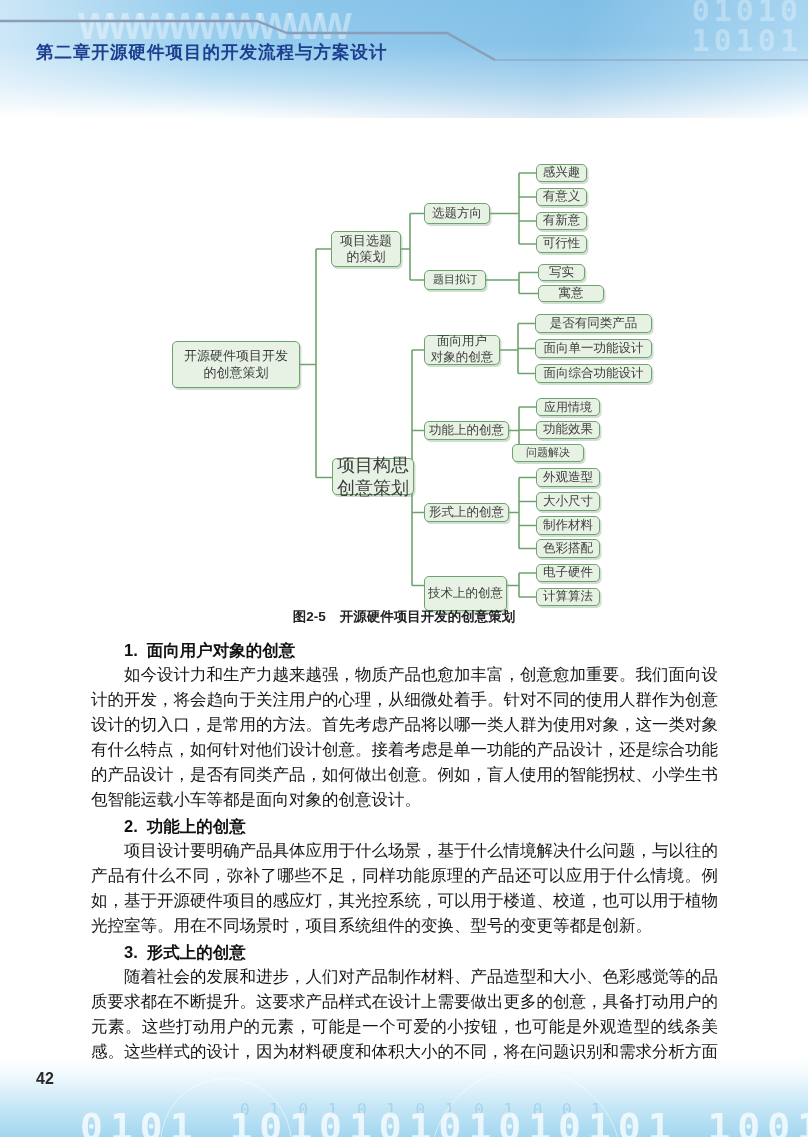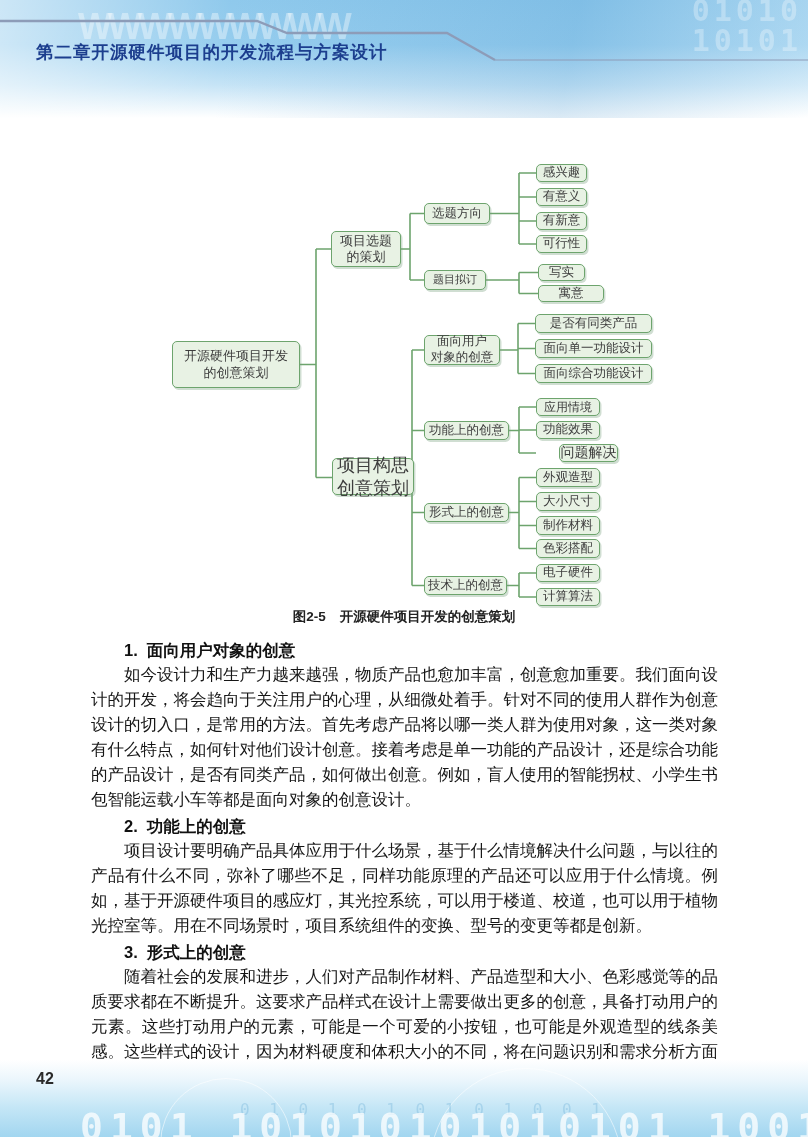--- a/index.html
+++ b/index.html
@@ -96,37 +96,37 @@
 的策划</div>
     <div class="dnode" style="left:332px;top:298px;width:82px;height:37px;font-size:18px">项目构思
 创意策划</div>
 
     <div class="dnode" style="left:424px;top:43px;width:66px;height:21px;font-size:12.5px">选题方向</div>
     <div class="dnode" style="left:424px;top:110px;width:62px;height:20px;font-size:11px">题目拟订</div>
     <div class="dnode" style="left:424px;top:175px;width:76px;height:30px;font-size:12.5px">面向用户
 对象的创意</div>
     <div class="dnode" style="left:424px;top:261px;width:85px;height:19px;font-size:12.5px">功能上的创意</div>
     <div class="dnode" style="left:424px;top:343px;width:85px;height:19px;font-size:12.5px">形式上的创意</div>
-    <div class="dnode" style="left:424px;top:416px;width:83px;height:19px;font-size:12.5px">技术上的创意</div>
+    <div class="dnode" style="left:424px;top:416px;width:83px;height:35px;font-size:12.5px">技术上的创意</div>
 
     <div class="dnode" style="left:536px;top:4px;width:51px;height:18px;font-size:12.5px">感兴趣</div>
     <div class="dnode" style="left:536px;top:28px;width:51px;height:18px;font-size:12.5px">有意义</div>
     <div class="dnode" style="left:536px;top:52px;width:51px;height:18px;font-size:12.5px">有新意</div>
     <div class="dnode" style="left:536px;top:75px;width:51px;height:18px;font-size:12.5px">可行性</div>
 
     <div class="dnode" style="left:538px;top:104px;width:47px;height:17px;font-size:12.5px">写实</div>
     <div class="dnode" style="left:538px;top:125px;width:66px;height:17px;font-size:12.5px">寓意</div>
 
     <div class="dnode" style="left:535px;top:154px;width:117px;height:19px;font-size:12.5px">是否有同类产品</div>
     <div class="dnode" style="left:535px;top:179px;width:117px;height:19px;font-size:12.5px">面向单一功能设计</div>
     <div class="dnode" style="left:535px;top:204px;width:117px;height:19px;font-size:12.5px">面向综合功能设计</div>
 
     <div class="dnode" style="left:536px;top:238px;width:64px;height:18px;font-size:12px">应用情境</div>
     <div class="dnode" style="left:536px;top:261px;width:64px;height:18px;font-size:12.5px">功能效果</div>
-    <div class="dnode" style="left:559px;top:284px;width:59px;height:18px;font-size:14px">问题解决</div>
+    <div class="dnode" style="left:512px;top:284px;width:72px;height:18px;font-size:11px">问题解决</div>
 
     <div class="dnode" style="left:536px;top:308px;width:64px;height:19px;font-size:12.5px">外观造型</div>
     <div class="dnode" style="left:536px;top:332px;width:64px;height:19px;font-size:12.5px">大小尺寸</div>
     <div class="dnode" style="left:536px;top:356px;width:64px;height:19px;font-size:12.5px">制作材料</div>
     <div class="dnode" style="left:536px;top:379px;width:64px;height:19px;font-size:12.5px">色彩搭配</div>
 
     <div class="dnode" style="left:536px;top:404px;width:64px;height:18px;font-size:12.5px">电子硬件</div>
     <div class="dnode" style="left:536px;top:428px;width:64px;height:18px;font-size:12.5px">计算算法</div>
   </div>
 

